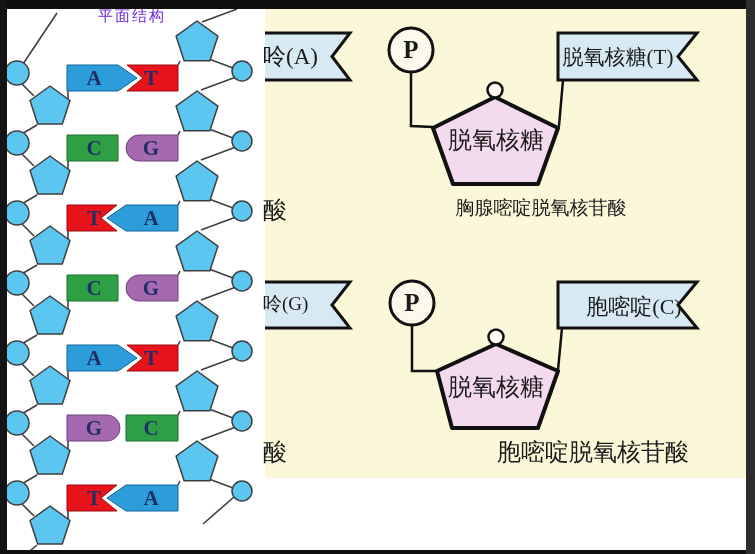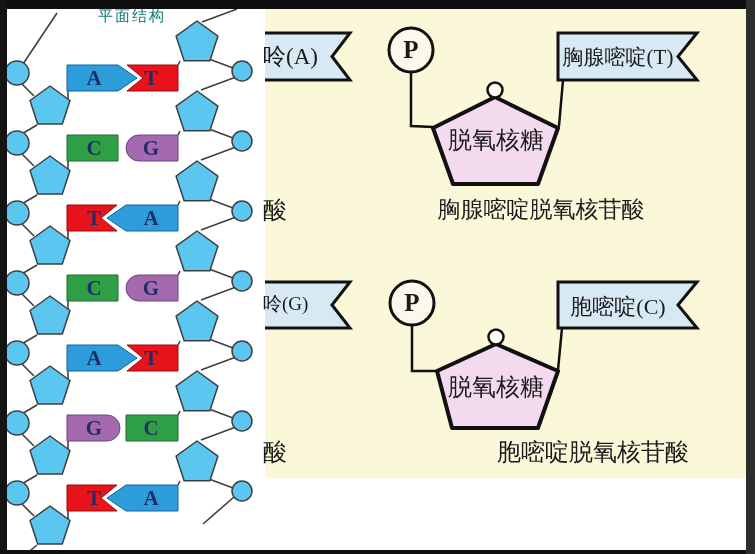--- a/index.html
+++ b/index.html
@@ -150,28 +150,28 @@
     <polygon class="sugarBig" points="437,371 496,344 558,371 538,428 452,428" fill="#F4DAEF"></polygon>
     <circle class="pcircle" cx="412" cy="303" r="22" fill="#FBF9EC"></circle>
     <circle class="ocircle" cx="496" cy="337" r="7.5"></circle>
 
     <rect x="0" y="0" width="755" height="9" fill="#0f0f0f"></rect>
     <rect x="0" y="0" width="7" height="554" fill="#141414"></rect>
     <rect x="0" y="550" width="755" height="4" fill="#0f0f0f"></rect>
     <rect x="746" y="0" width="9" height="554" fill="#2d2d2d"></rect>
   </svg>
 
-  <div class="t" style="left:98px;top:8px;font-size:15px;letter-spacing:2px;color:#0f766e;">平面结构</div>
+  <div class="t" style="left:98px;top:8px;font-size:15px;letter-spacing:2px;color:#6d28d9;">平面结构</div>
 
   <div class="t" style="left:263px;top:44px;font-size:23px;text-align:center;">呤(A)</div>
-  <div class="t tc" style="left:558px;top:45px;width:120px;font-size:21px;">胸腺嘧啶(T)</div>
+  <div class="t tc" style="left:558px;top:45px;width:120px;font-size:21px;">脱氧核糖(T)</div>
   <div class="t tc" style="left:399px;top:36px;width:24px;font-size:25px;font-weight:bold;">P</div>
   <div class="t tc" style="left:446px;top:127px;width:100px;font-size:24px;">脱氧核糖</div>
-  <div class="t tc" style="left:436px;top:197px;width:210px;font-size:23px;text-align:center;">胸腺嘧啶脱氧核苷酸</div>
+  <div class="t tc" style="left:436px;top:197px;width:210px;font-size:19px;text-align:center;">胸腺嘧啶脱氧核苷酸</div>
   <div class="t" style="left:263px;top:197px;font-size:24px;">酸</div>
 
   <div class="t" style="left:263px;top:293px;font-size:19px;">呤(G)</div>
-  <div class="t tc" style="left:558px;top:294px;width:120px;font-size:22px;">胞嘧啶(C)</div>
+  <div class="t tc" style="left:558px;top:294px;width:120px;font-size:22px;padding-left:16px;">胞嘧啶(C)</div>
   <div class="t tc" style="left:400px;top:289px;width:24px;font-size:25px;font-weight:bold;">P</div>
   <div class="t tc" style="left:446px;top:374px;width:100px;font-size:24px;">脱氧核糖</div>
   <div class="t tc" style="left:447px;top:439px;width:200px;font-size:24px;margin-left:46px;">胞嘧啶脱氧核苷酸</div>
   <div class="t" style="left:263px;top:439px;font-size:24px;">酸</div>
 </div>
 
 </body></html>

